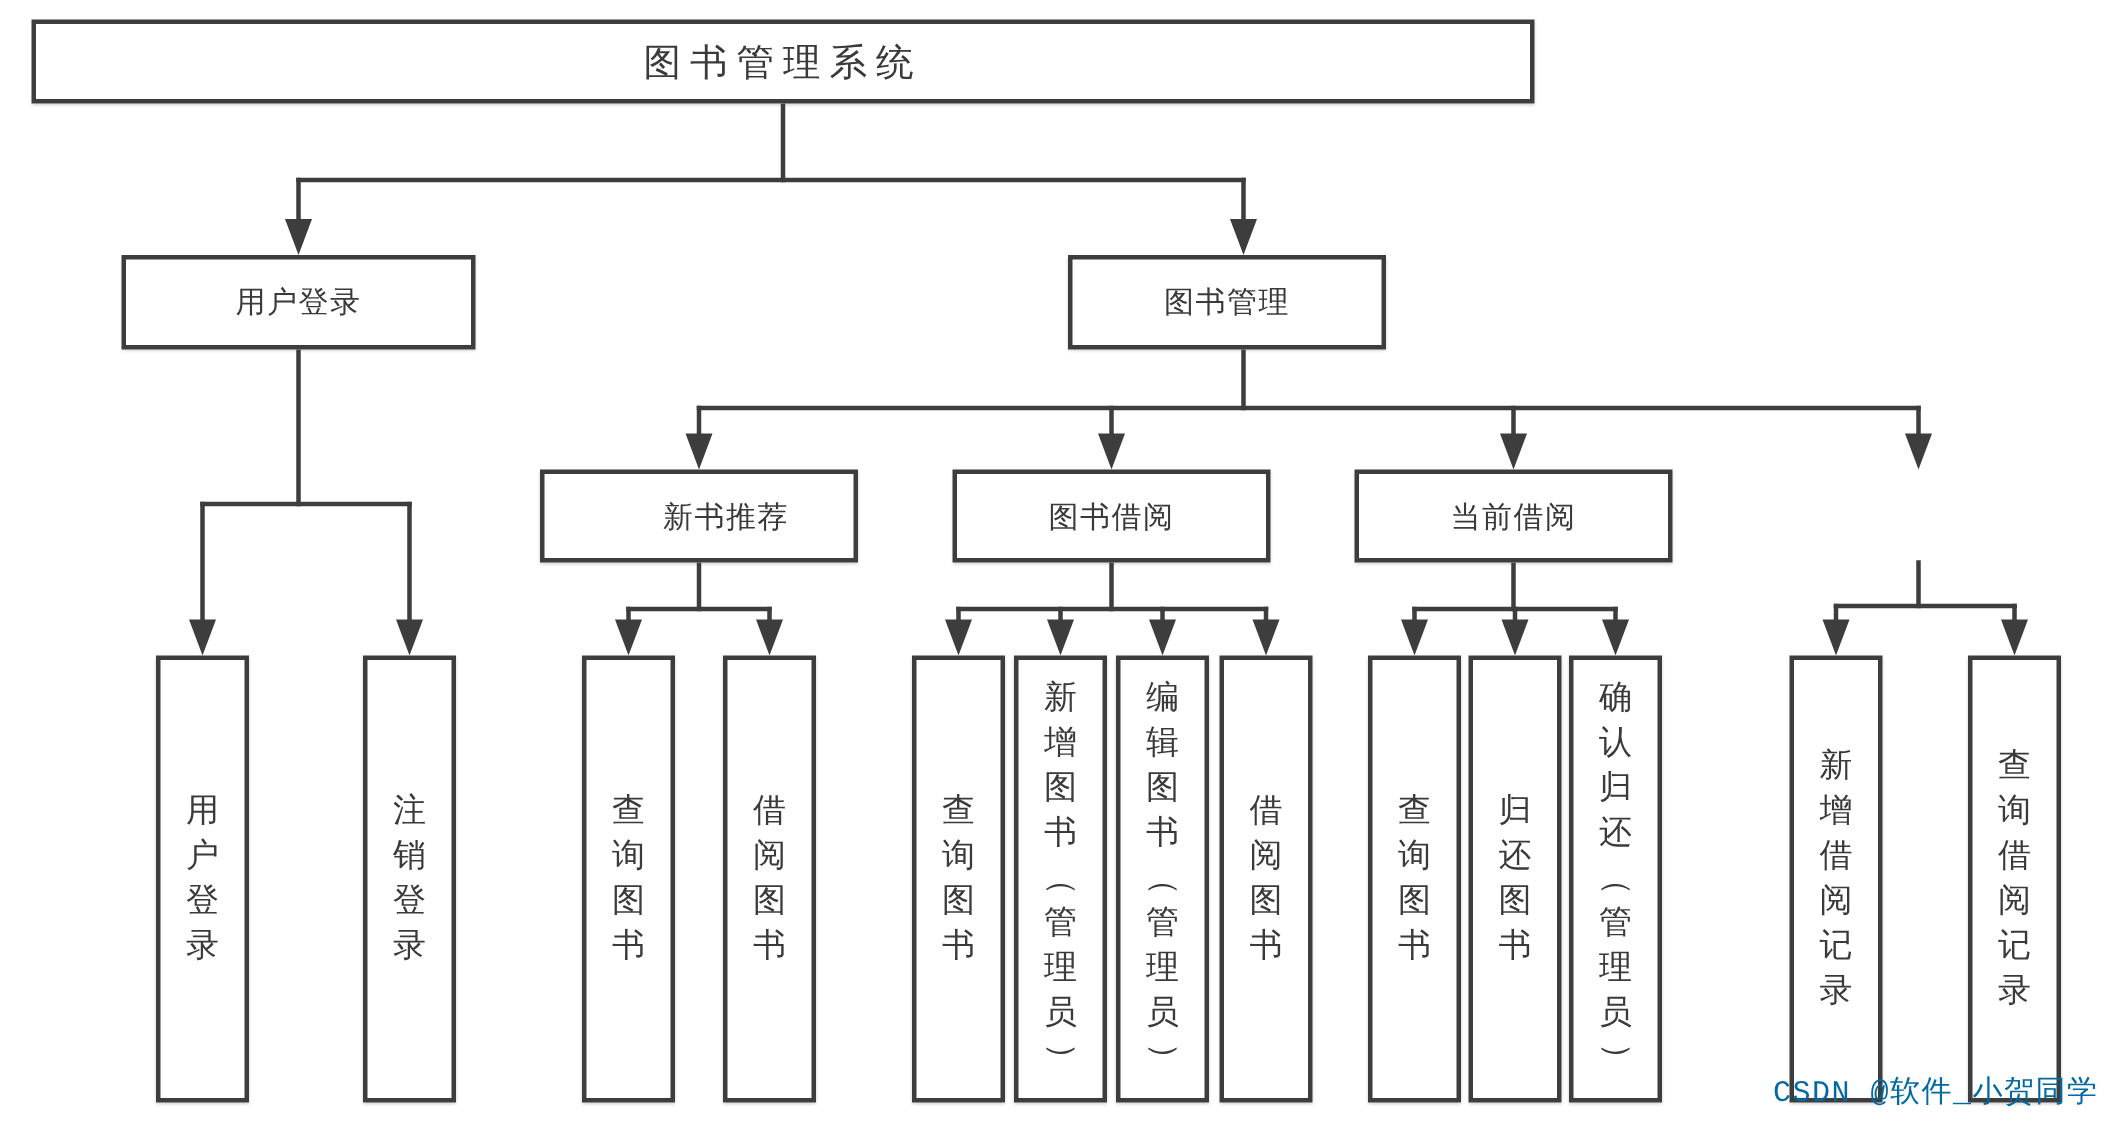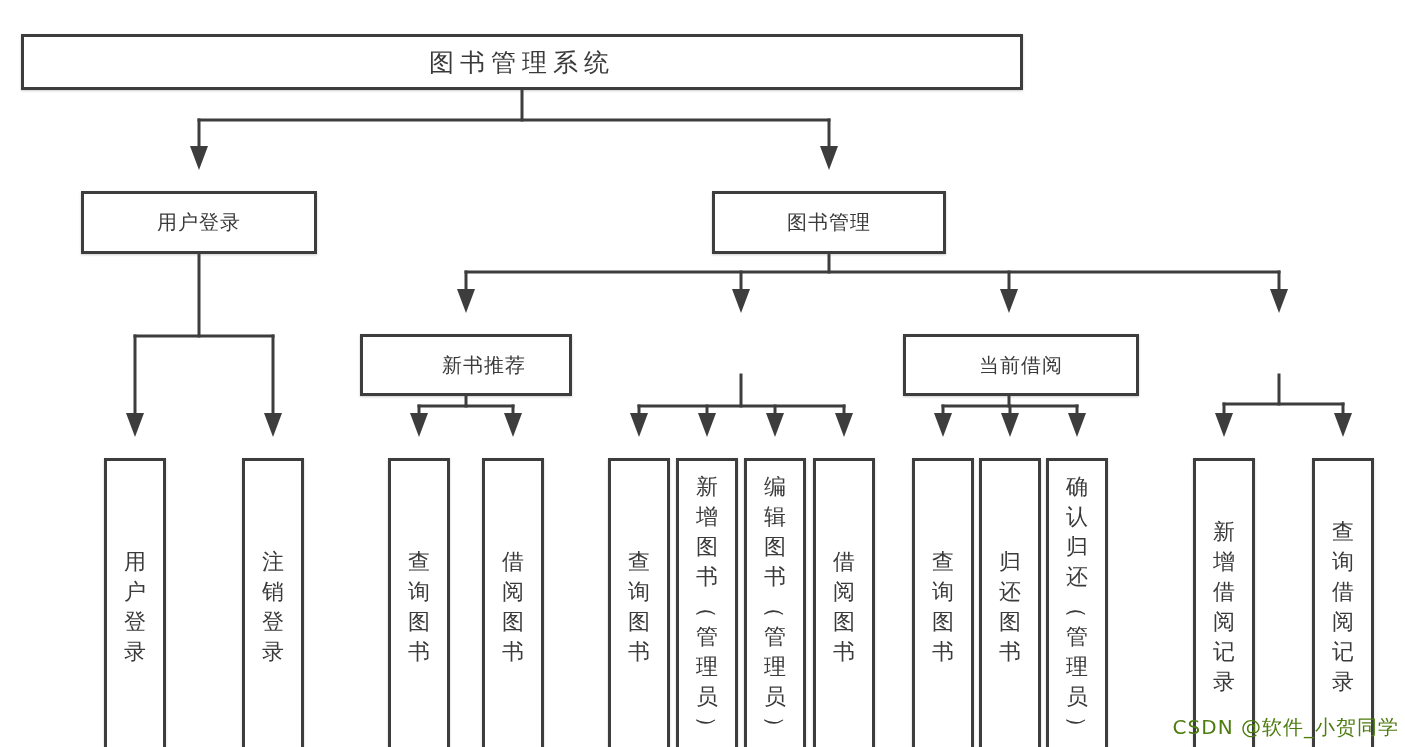--- a/index.html
+++ b/index.html
@@ -7,30 +7,29 @@
   .canvas {
     position:relative; width:1405px; height:747px;
     background:#ffffff; overflow:hidden; color:#3a3a3a;
   }
   .connectors { position:absolute; left:0; top:0; z-index:1; }
   .box {
     position:absolute; z-index:2; box-sizing:border-box;
     background:#ffffff; border:3px solid #3d3d3d;
     display:flex; align-items:center; justify-content:center;
     box-shadow:0 1px 2px rgba(80,80,80,0.28);
-    margin-top:21px;
   }
   .h-label { font-size:20px; letter-spacing:1px; white-space:nowrap; }
   .root-label { font-size:25px; letter-spacing:6px; }
   .v-label { flex-direction:column; font-size:22px; }
   .v-label span { display:block; height:30px; line-height:30px; width:100%; text-align:center; }
   .v-label span.rot { transform:rotate(90deg); }
   .watermark {
     position:absolute; right:6px; bottom:6px; z-index:3;
-    font-size:20px; letter-spacing:1px; color:#4d7c0f; white-space:nowrap;
+    font-size:20px; letter-spacing:1px; color:#0369a1; white-space:nowrap;font-family:Liberation Mono, monospace;
   }
 </style>
 </head>
 <body>
 
 <div class="canvas">
 
   <svg class="connectors" width="1405" height="747" viewBox="0 0 1405 747" xmlns="http://www.w3.org/2000/svg">
     <g stroke="#3d3d3d" stroke-width="3" fill="none" stroke-linecap="square">
 
@@ -97,28 +96,31 @@
     </g>
   </svg>
 
   <div class="box" style="left:21px; top:13px; width:1002px; height:56px;">
     <span class="root-label">图书管理系统</span>
   </div>
 
   <div class="box" style="left:81px; top:170px; width:236px; height:63px;">
     <span class="h-label">用户登录</span>
   </div>
-  <div class="box" style="left:712px; top:170px; width:234px; height:63px;">
+  <div class="box" style="left:712px; top:170px; width:212px; height:63px;">
     <span class="h-label">图书管理</span>
   </div>
 
   <div class="box" style="left:360px; top:313px; width:212px; height:62px;padding-left:36px;">
     <span class="h-label">新书推荐</span>
   </div>
-  <div class="box" style="left:903px; top:313px; width:236px; height:62px;">
+  <div class="box" style="left:635px; top:313px; width:212px; height:62px;">
+    <span class="h-label">图书借阅</span>
+  </div>
+  <div class="box" style="left:903px; top:313px; width:212px; height:62px;">
     <span class="h-label">当前借阅</span>
   </div>
 
   <div class="box v-label" style="left:104px; top:437px; width:62px; height:298px;">
       <span>用</span>
       <span>户</span>
       <span>登</span>
       <span>录</span>
     </div>
   <div class="box v-label" style="left:242px; top:437px; width:62px; height:298px;">

